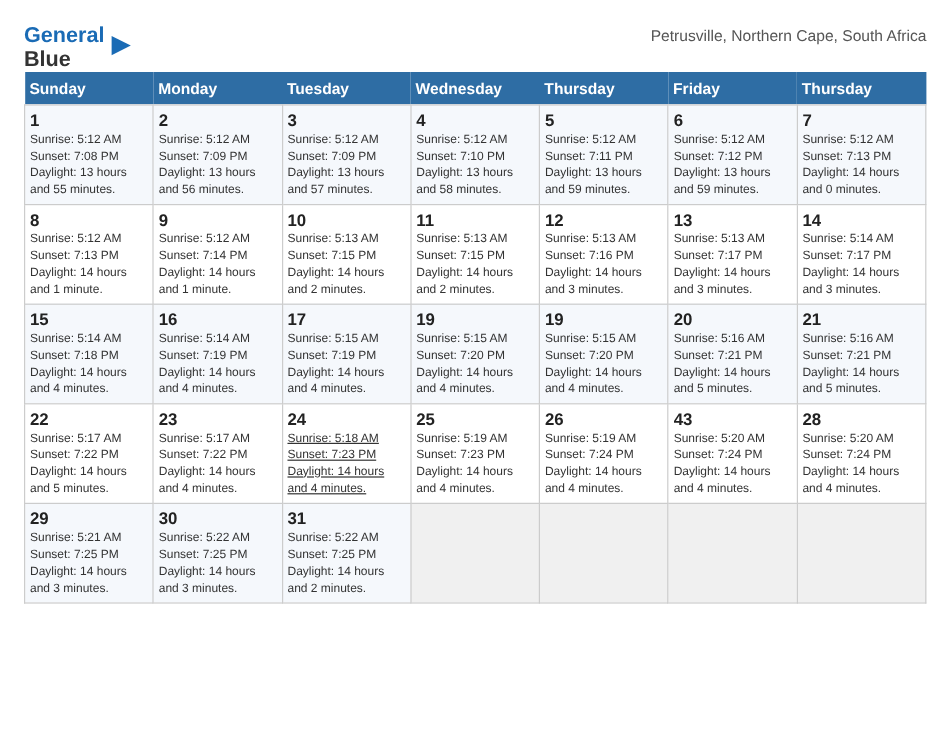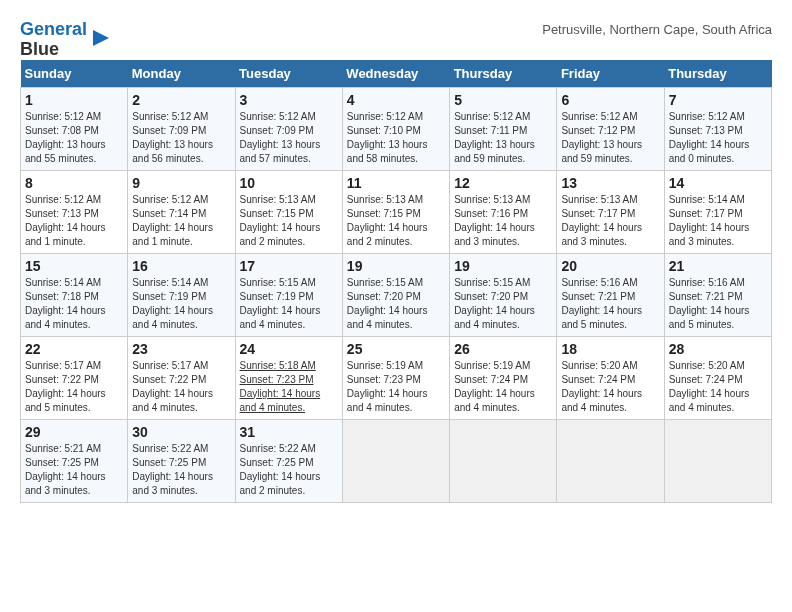--- a/index.html
+++ b/index.html
@@ -299,21 +299,21 @@
 and 4 minutes.</div>
         </td>
         <td>
           <span class="day-num">26</span>
           <div class="day-info" style="white-space: pre-line;">Sunrise: 5:19 AM
 Sunset: 7:24 PM
 Daylight: 14 hours
 and 4 minutes.</div>
         </td>
         <td>
-          <span class="day-num">18</span>
+          <span class="day-num">43</span>
           <div class="day-info" style="white-space: pre-line;">Sunrise: 5:20 AM
 Sunset: 7:24 PM
 Daylight: 14 hours
 and 4 minutes.</div>
         </td>
         <td>
           <span class="day-num">28</span>
           <div class="day-info" style="white-space: pre-line;">Sunrise: 5:20 AM
 Sunset: 7:24 PM
 Daylight: 14 hours

